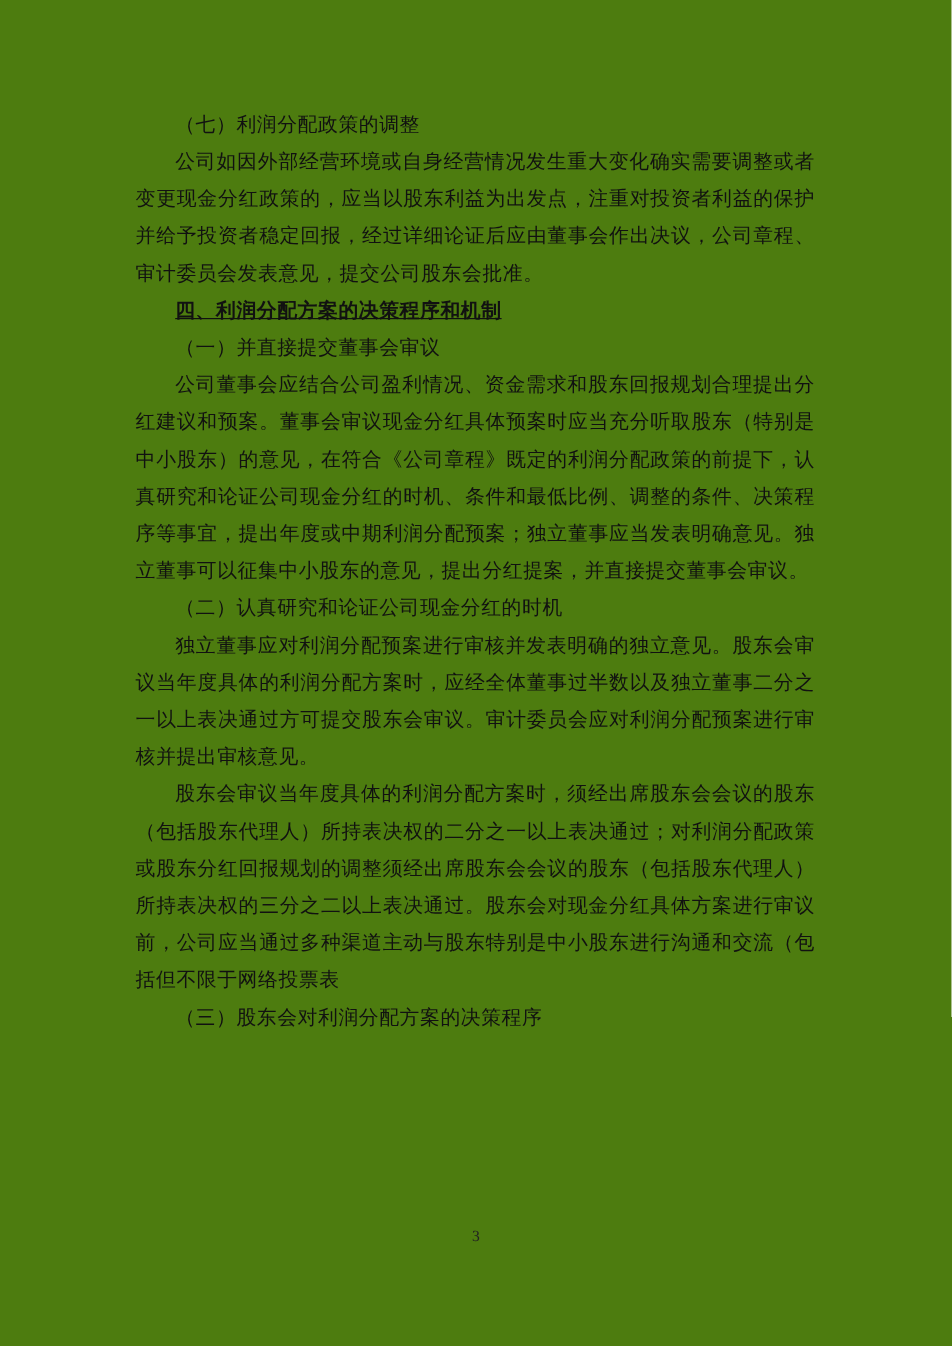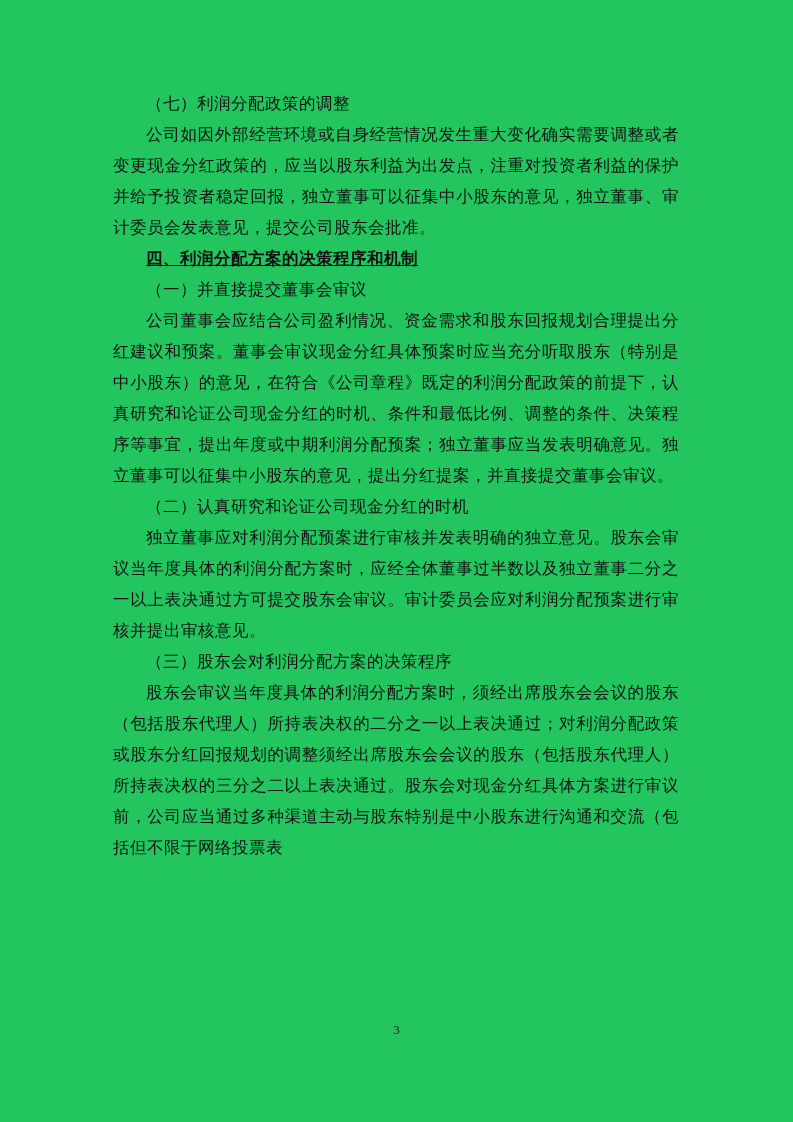--- a/index.html
+++ b/index.html
@@ -13,21 +13,21 @@
     position: relative;
     font-family: "Liberation Serif", "DejaVu Serif", serif;
     color: #111111;
   }
   .page {
     position: absolute;
     left: 0;
     top: 0;
     width: 793px;
     height: 1122px;
-    background: #22c55e;
+    background: #4d7c0f;
     overflow: hidden;
   }
   .content {
     position: absolute;
     left: 113px;
     top: 88px;
     width: 566px;
     font-size: 16.5px;
     line-height: 31px;
     text-align: justify;
@@ -51,23 +51,23 @@
     font-size: 13px;
     color: #222222;
   }
 </style>
 </head>
 <body>
 
 <div class="page">
   <div class="content">
     <p class="block">（七）利润分配政策的调整</p>
-    <p class="block">公司如因外部经营环境或自身经营情况发生重大变化确实需要调整或者变更现金分红政策的，应当以股东利益为出发点，注重对投资者利益的保护并给予投资者稳定回报，独立董事可以征集中小股东的意见，独立董事、审计委员会发表意见，提交公司股东会批准。</p>
+    <p class="block">公司如因外部经营环境或自身经营情况发生重大变化确实需要调整或者变更现金分红政策的，应当以股东利益为出发点，注重对投资者利益的保护并给予投资者稳定回报，经过详细论证后应由董事会作出决议，公司章程、审计委员会发表意见，提交公司股东会批准。</p>
     <p class="block chapter">四、利润分配方案的决策程序和机制</p>
     <p class="block">（一）并直接提交董事会审议</p>
     <p class="block">公司董事会应结合公司盈利情况、资金需求和股东回报规划合理提出分红建议和预案。董事会审议现金分红具体预案时应当充分听取股东（特别是中小股东）的意见，在符合《公司章程》既定的利润分配政策的前提下，认真研究和论证公司现金分红的时机、条件和最低比例、调整的条件、决策程序等事宜，提出年度或中期利润分配预案；独立董事应当发表明确意见。独立董事可以征集中小股东的意见，提出分红提案，并直接提交董事会审议。</p>
     <p class="block">（二）认真研究和论证公司现金分红的时机</p>
     <p class="block">独立董事应对利润分配预案进行审核并发表明确的独立意见。股东会审议当年度具体的利润分配方案时，应经全体董事过半数以及独立董事二分之一以上表决通过方可提交股东会审议。审计委员会应对利润分配预案进行审核并提出审核意见。</p>
+    <p class="block">股东会审议当年度具体的利润分配方案时，须经出席股东会会议的股东（包括股东代理人）所持表决权的二分之一以上表决通过；对利润分配政策或股东分红回报规划的调整须经出席股东会会议的股东（包括股东代理人）所持表决权的三分之二以上表决通过。股东会对现金分红具体方案进行审议前，公司应当通过多种渠道主动与股东特别是中小股东进行沟通和交流（包括但不限于网络投票表</p>
     <p class="block">（三）股东会对利润分配方案的决策程序</p>
-    <p class="block">股东会审议当年度具体的利润分配方案时，须经出席股东会会议的股东（包括股东代理人）所持表决权的二分之一以上表决通过；对利润分配政策或股东分红回报规划的调整须经出席股东会会议的股东（包括股东代理人）所持表决权的三分之二以上表决通过。股东会对现金分红具体方案进行审议前，公司应当通过多种渠道主动与股东特别是中小股东进行沟通和交流（包括但不限于网络投票表</p>
   </div>
   <div class="page-footer">3</div>
 </div>
 
 </body></html>

